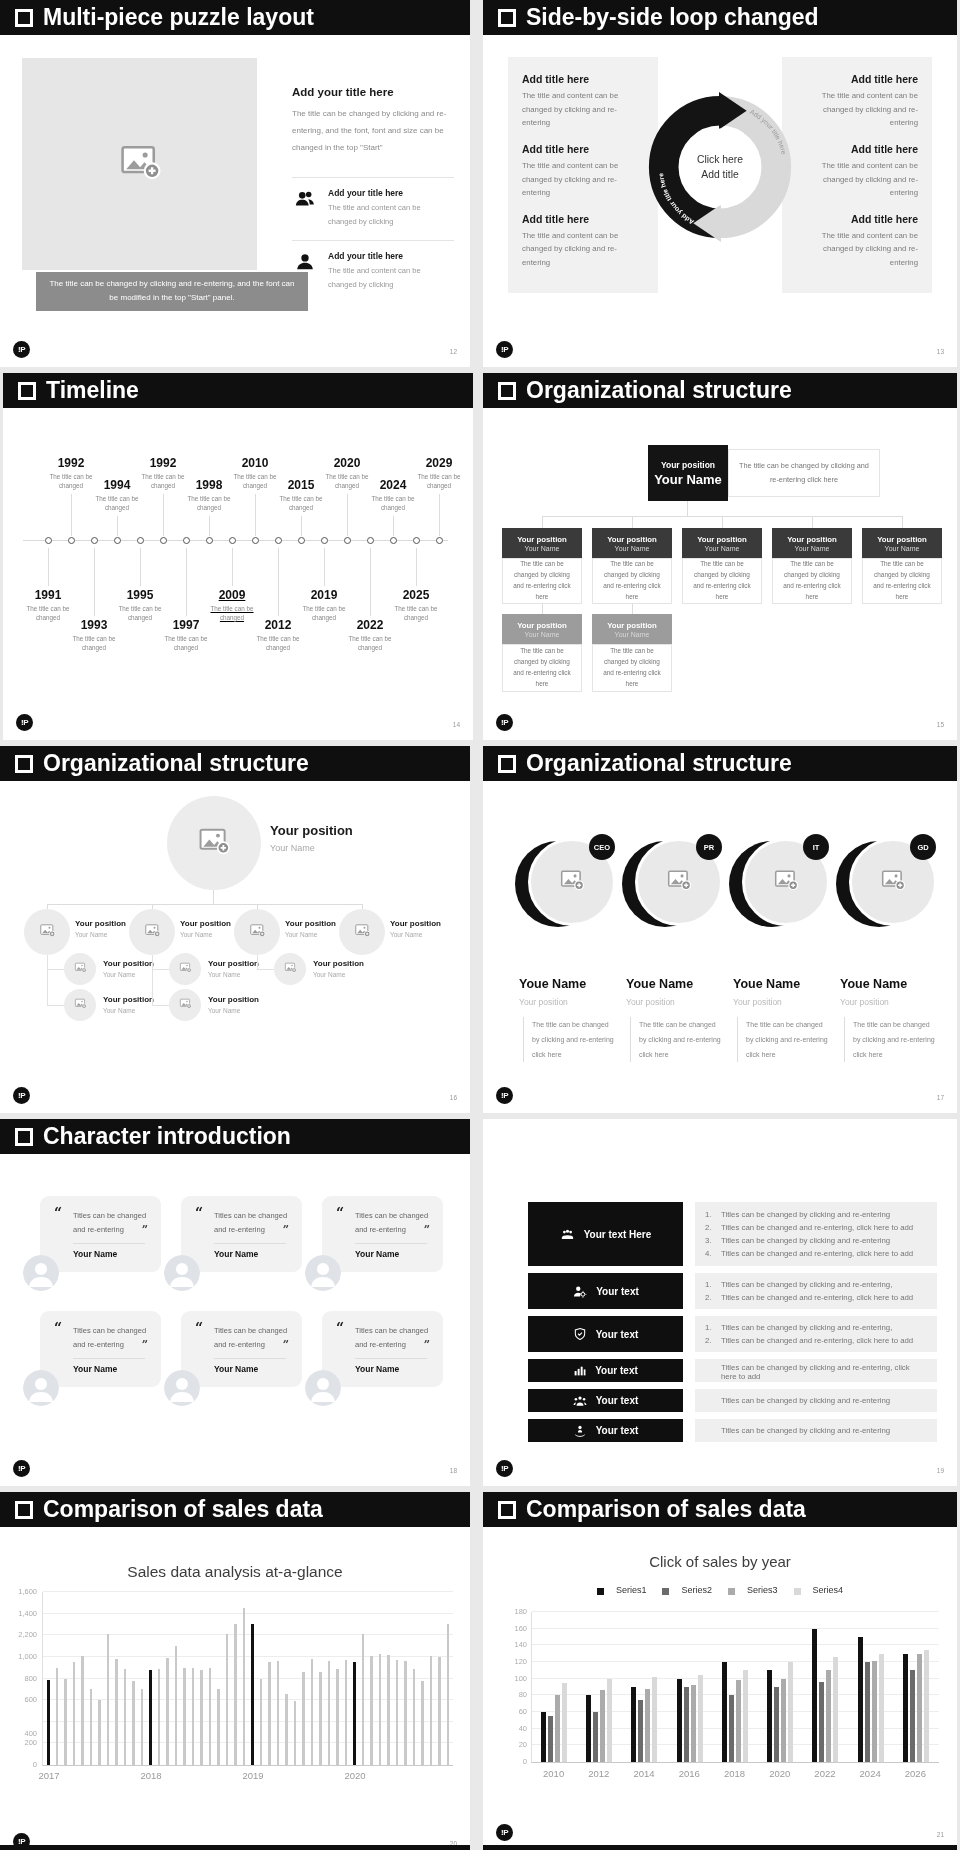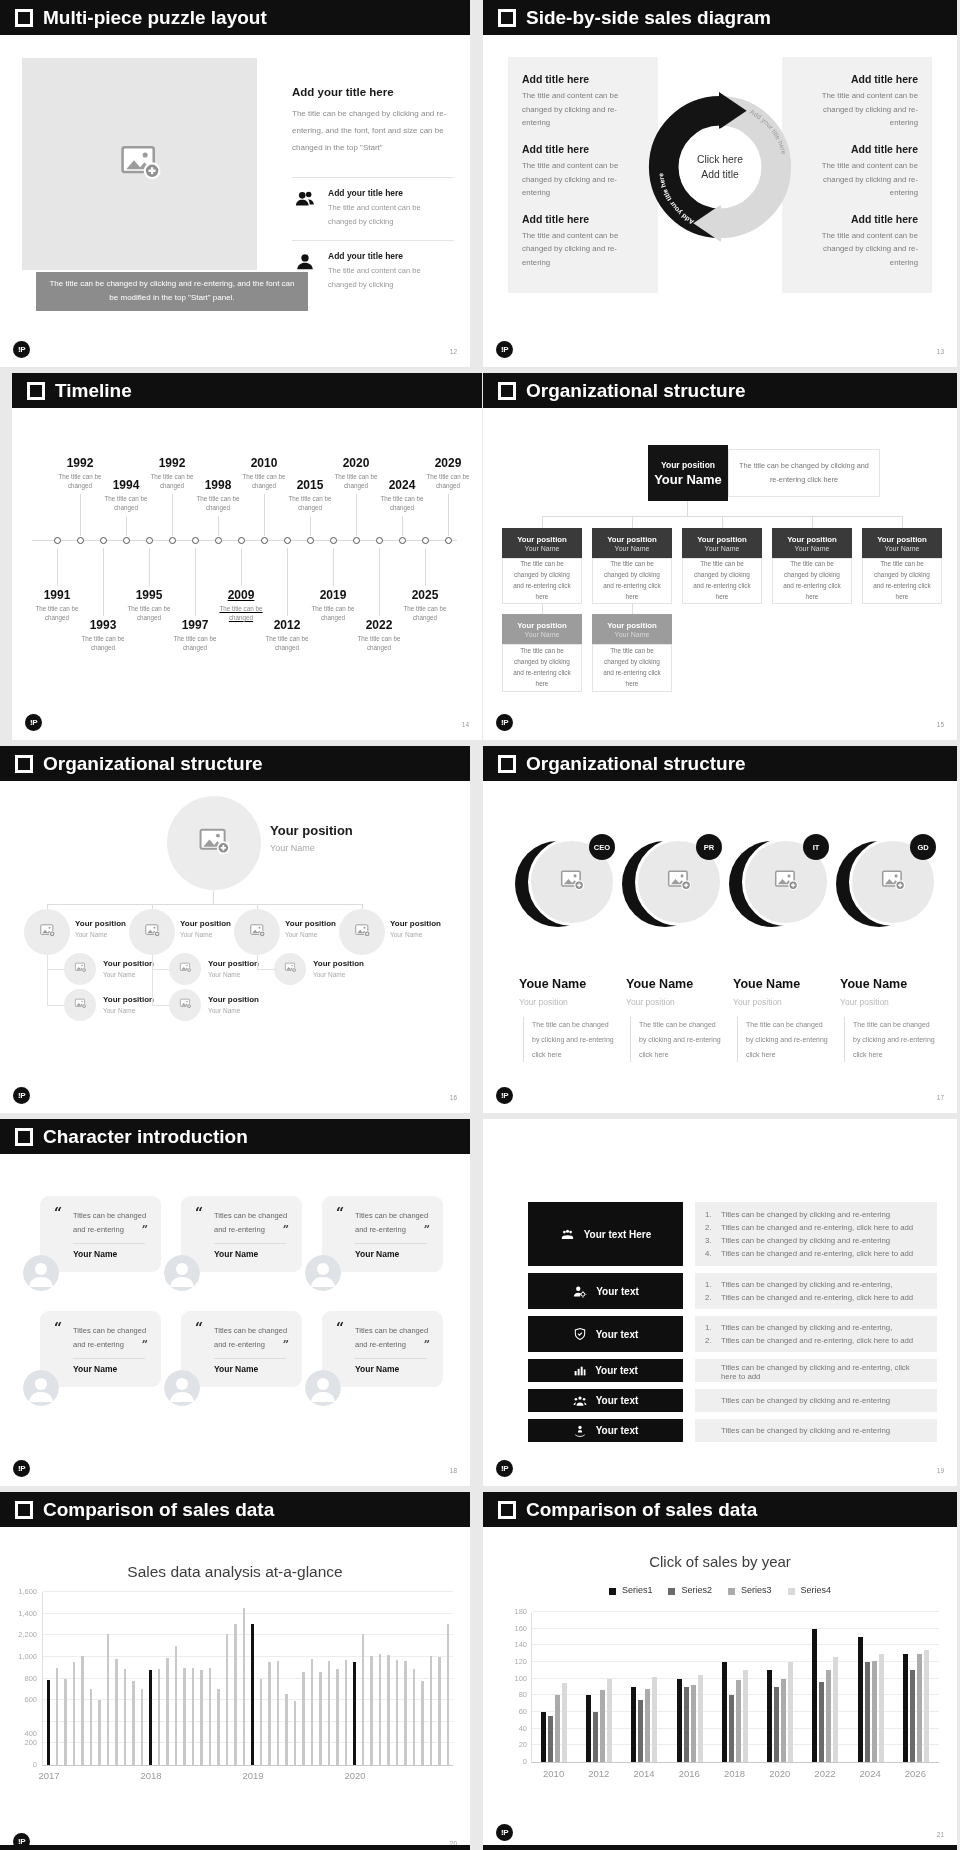--- a/index.html
+++ b/index.html
@@ -1,19 +1,19 @@
 <!DOCTYPE html>
 <html><head>
 <meta charset="utf-8">
 <style>
   html,body{margin:0;padding:0}
   body{width:960px;height:1850px;background:#e9e9e9;font-family:"Liberation Sans",sans-serif;position:relative;overflow:hidden}
   .slide{position:absolute;width:470px;height:367px;background:#fff}
   .rcol{left:483px;width:474px}
-  .shead{position:absolute;left:0;right:0;top:0;height:35px;background:#0f0f0f;color:#fff;display:flex;align-items:center;gap:10px;padding:10px 15px;box-sizing:border-box;font-size:19px;font-weight:700}
+  .shead{position:absolute;left:0;right:0;top:0;height:35px;background:#0f0f0f;color:#fff;display:flex;align-items:center;gap:10px;padding:10px 15px;box-sizing:border-box;font-size:23px;font-weight:700}
   .sq{width:12px;height:12px;border:3px solid #fff;flex:none}
   .logo{position:absolute;left:13px;bottom:9px;width:17px;height:17px;border-radius:50%;background:#0f0f0f;color:#fff;font-size:8px;font-weight:700;display:flex;align-items:center;justify-content:center;letter-spacing:-.5px}
   .pnum{position:absolute;right:13px;bottom:12px;font-size:6.5px;color:#9a9a9a}
   .body{position:absolute;left:0;right:0;top:35px;bottom:0}
   .cline{position:absolute;background:#dcdcdc}
   
   .ph1{position:absolute;left:22px;top:58px;width:235px;height:212px;background:#e6e6e6;display:flex;align-items:center;justify-content:center}
   .cap1{position:absolute;left:36px;top:272px;width:272px;background:#8c8c8c;color:#fff;font-size:8px;line-height:1.8;text-align:center;padding:5px 8px;box-sizing:border-box}
   .h1{position:absolute;left:292px;top:86px;font-size:11.5px;font-weight:700;color:#1a1a1a}
   .p1{position:absolute;left:292px;top:106px;width:162px;font-size:8px;color:#8b8b8b;line-height:2.1}
@@ -69,21 +69,21 @@
   .l8 .num{width:16px;flex:none}
   
   .ctitle{position:absolute;left:0;right:0;text-align:center;font-size:15.5px;color:#3d3d3d}
   .plot{position:absolute;border-left:1px solid #e0e0e0;border-bottom:1px solid #c9c9c9}
   .gl{position:absolute;left:0;right:0;height:1px;background:#ededed}
   .bar{position:absolute;bottom:0}
   .ylab{position:absolute;right:0;font-size:7.5px;color:#ababab;white-space:nowrap}
   .ycol{position:absolute;text-align:right}
   .xlab{position:absolute;font-size:9.5px;color:#9a9a9a;width:34px;text-align:center}
   .leg{position:absolute;left:0;right:0;display:flex;justify-content:center;gap:16px;align-items:center}
-  .leg .li{display:flex;gap:6px;align-items:flex-end;font-size:9px;color:#333}
+  .leg .li{display:flex;gap:12px;align-items:flex-end;font-size:9px;color:#333}
   .leg .sw{width:7px;height:7px}
   .strip{position:absolute;top:1845px;height:5px;background:#0f0f0f}
 </style>
 </head>
 <body>
 
 <div class="slide" id="s1" style="left:0;top:0">
   <div class="shead">
     <span class="sq"></span>
     <span>Multi-piece puzzle layout</span>
@@ -124,21 +124,21 @@
       <div class="ix">The title and content can be changed by clicking</div>
     </div>
   </div>
   <span class="logo">!P</span>
   <span class="pnum">12</span>
 </div>
 
 <div class="slide rcol" id="s2" style="top:0">
   <div class="shead">
     <span class="sq"></span>
-    <span>Side-by-side sales diagram</span>
+    <span>Side-by-side loop changed</span>
   </div>
   <div class="lpanel" id="s2l" style="left:25px">
       <div class="lpitem">
         <div class="lptitle">Add title here</div>
         <div class="lptext">The title and content can be changed by clicking and re-entering</div>
       </div>
       <div class="lpitem">
         <div class="lptitle">Add title here</div>
         <div class="lptext">The title and content can be changed by clicking and re-entering</div>
       </div>
@@ -173,21 +173,21 @@
     <text font-size="6.8" fill="#ffffff" font-weight="bold"><textPath href="#arcLt" startOffset="16%">Add your title here</textPath></text>
     <text font-size="6.8" fill="#9a9a9a"><textPath href="#arcRt" startOffset="14%">Add your title here</textPath></text>
     <circle r="39" fill="#ffffff"></circle>
     <text y="-4" text-anchor="middle" font-size="10.5" fill="#333">Click here</text>
     <text y="11" text-anchor="middle" font-size="10.5" fill="#333">Add title</text>
   </svg>
   <span class="logo">!P</span>
   <span class="pnum">13</span>
 </div>
 
-<div class="slide" id="s3" style="left:12px;top:373px">
+<div class="slide" id="s3" style="left:3px;top:373px">
   <div class="shead">
     <span class="sq"></span>
     <span>Timeline</span>
   </div>
   <div class="body" id="tl">
       <div class="tlaxis" style="left: 20px; top: 132px; width: 425px;"></div>
       <div class="tlc" style="left: 41.5px; top: 128.5px;"></div>
       <div class="cline" style="left: 45px; top: 140px; width: 1px; height: 38px;"></div>
       <div class="tlent" style="left: 15px; top: 180px;">
         <div class="tlyr">1991</div>

